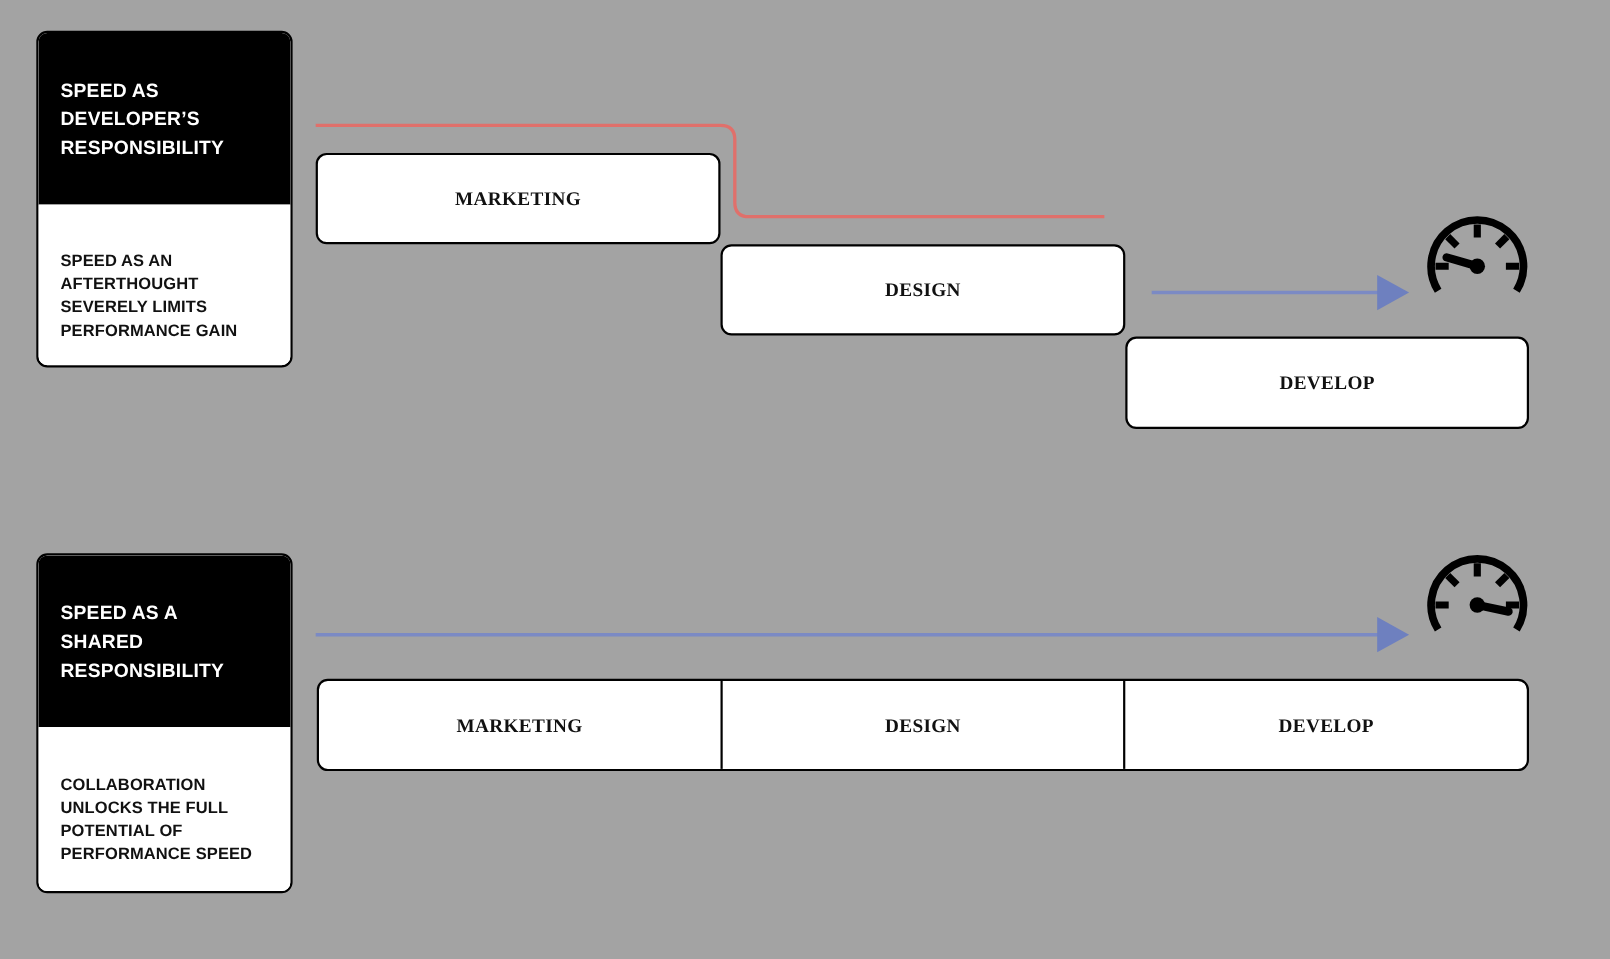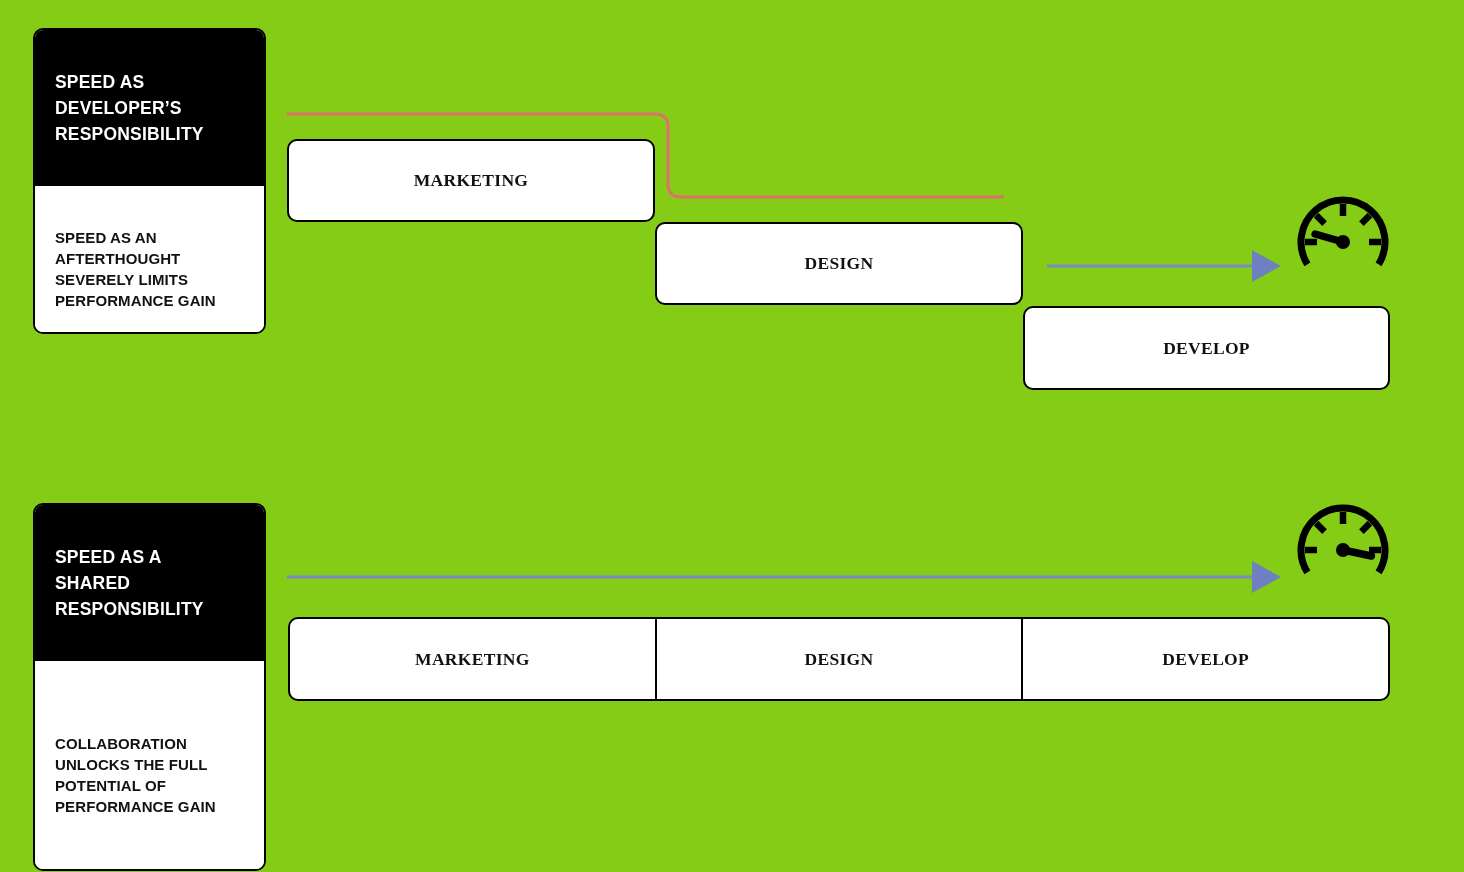--- a/index.html
+++ b/index.html
@@ -5,21 +5,21 @@
   html, body {
     margin: 0;
     padding: 0;
     background: #ffffff;
     font-family: "Liberation Sans", "DejaVu Sans", sans-serif;
   }
   .canvas {
     position: relative;
     width: 1464px;
     height: 872px;
-    background: #84cc16;
+    background: #a3a3a3;
     overflow: hidden;
   }
   .overlay {
     position: absolute;
     left: 0;
     top: 0;
     pointer-events: none;
   }
   .info-card {
     position: absolute;
@@ -152,31 +152,31 @@
       <line x1="24" y1="47" x2="12" y2="47"></line>
       <line x1="31.6" y1="28.6" x2="23.1" y2="20.1"></line>
       <line x1="50" y1="21" x2="50" y2="9"></line>
       <line x1="68.4" y1="28.6" x2="76.9" y2="20.1"></line>
       <line x1="76" y1="47" x2="88" y2="47"></line>
     </g>
     <line x1="50" y1="47" x2="22.1" y2="39" stroke="#000000" stroke-width="7.5" stroke-linecap="round"></line>
     <circle cx="50" cy="47" r="7" fill="#000000"></circle>
   </svg>
 
-  <div class="info-card" style="top:503px; height:368px;">
+  <div class="info-card" style="top:503px; height:309px;">
     <div class="card-header">
       <div class="card-title">SPEED AS A
 SHARED
 RESPONSIBILITY</div>
     </div>
     <div class="card-body">
       <div class="card-description">COLLABORATION
 UNLOCKS THE FULL
 POTENTIAL OF
-PERFORMANCE GAIN</div>
+PERFORMANCE SPEED</div>
     </div>
   </div>
 
   <div class="stage-row">
     <div class="stage-cell">
       <span class="stage-label">MARKETING</span>
     </div>
     <div class="stage-cell">
       <span class="stage-label">DESIGN</span>
     </div>

